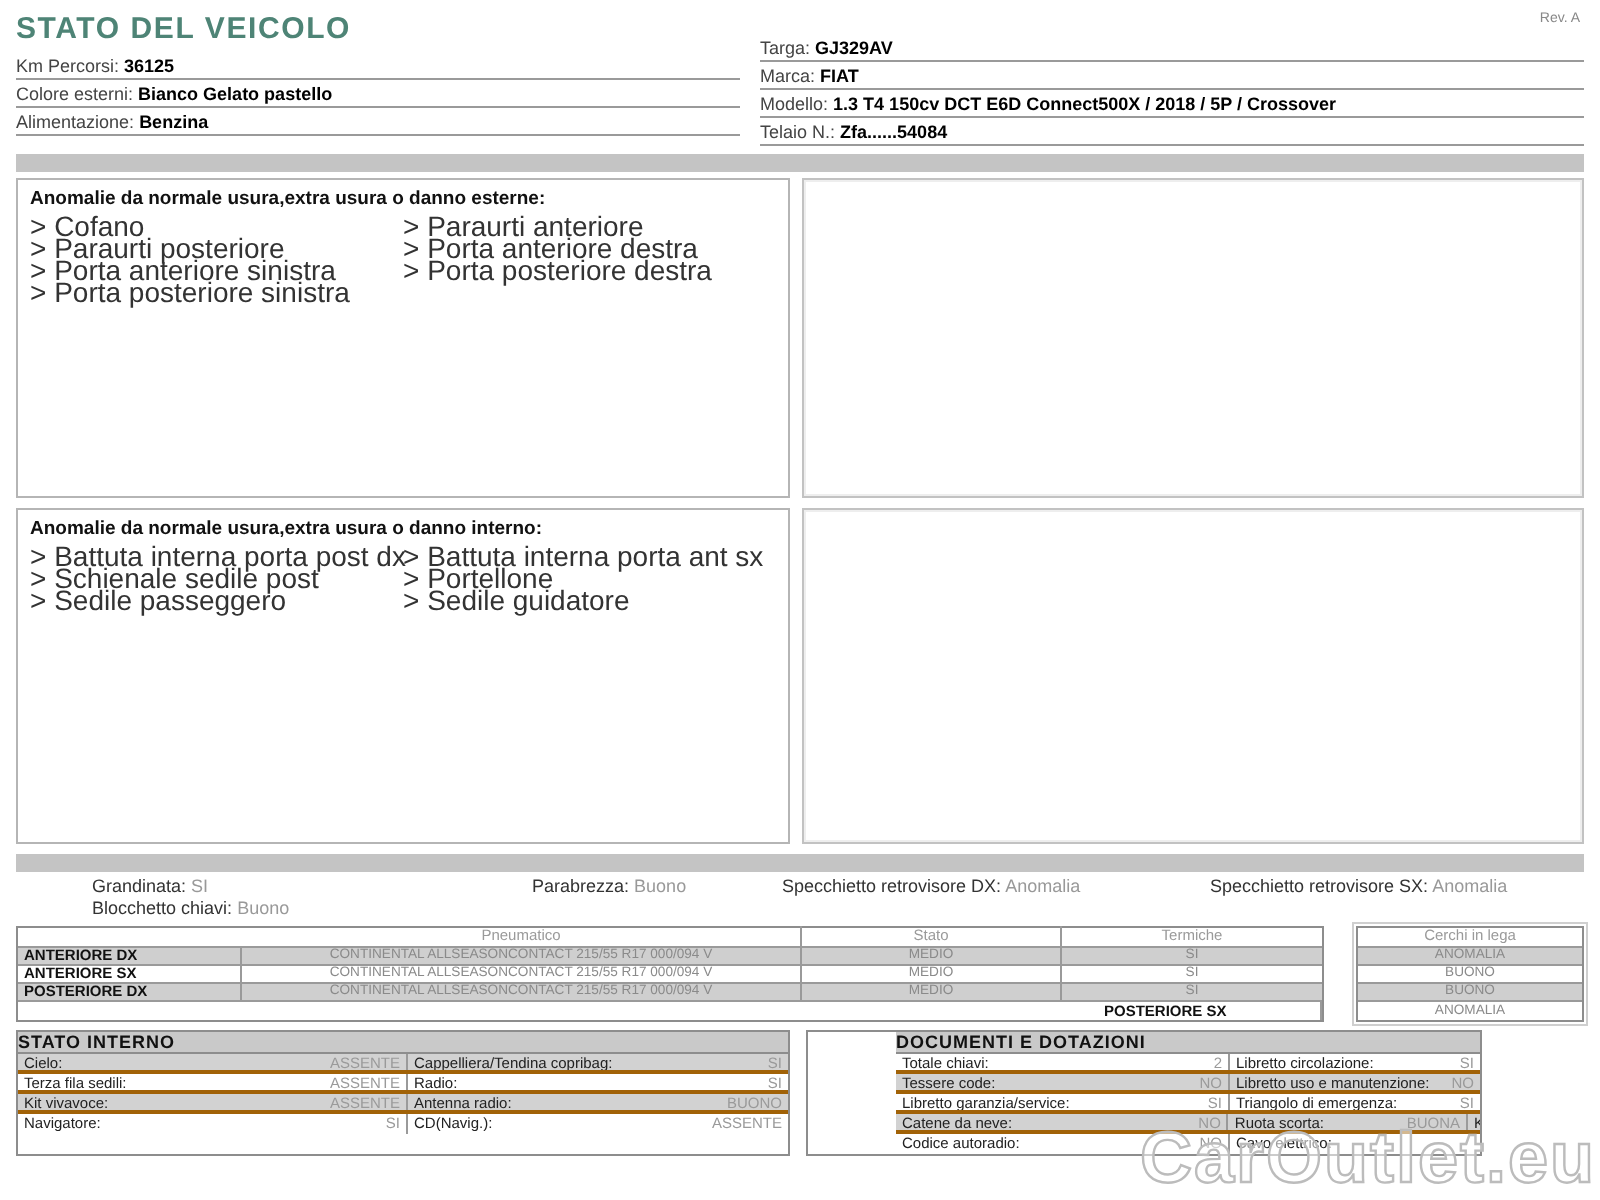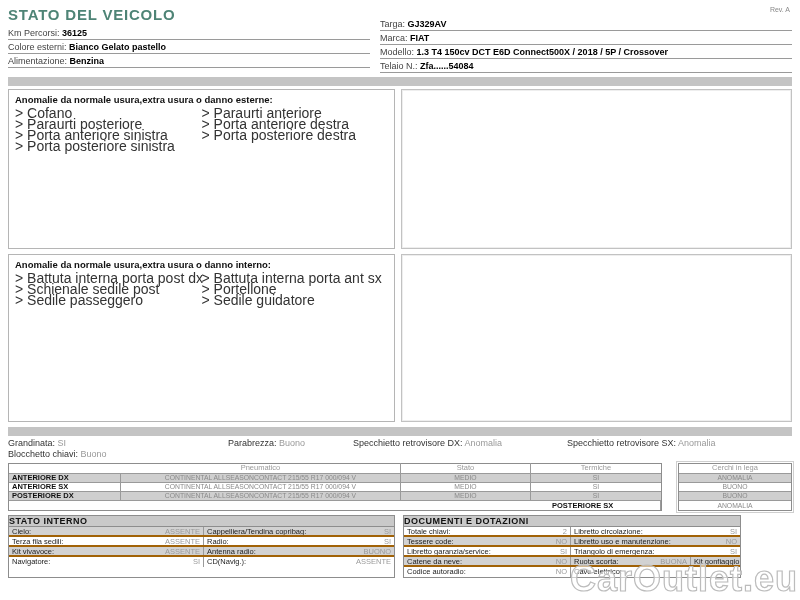--- a/index.html
+++ b/index.html
@@ -32,21 +32,21 @@
   .sec2 { margin-top:5px; }
   .sec2 .panel { height:168px; }
   .panel-title { font-size:9.5px; font-weight:bold; color:#111; margin-bottom:3px; }
   .cols { display:flex; }
   .col { width:50%; }
   .a-item { font-size:14px; color:#333; line-height:11px; white-space:nowrap; }
 
   
   .cond { margin-top:2px; font-size:9px; line-height:11px; }
   .cond-line1 { display:grid; grid-template-columns:220px 125px 214px auto; }
-  .cond .lbl { color:#333; }
+  .cond .lbl { color:#333;margin-left:38px; }
   .cond .val { color:#999; }
 
   
   .tyre-area { display:flex; margin-top:3px; }
   .tyre-main { width:654px; border:1px solid #8d8d8d; }
   .tyre-cerchi { width:114px; margin-left:16px; border:1px solid #8d8d8d; outline:1px solid #cfcfcf; outline-offset:1px; }
   .t-row { display:flex; height:9px; border-bottom:1px solid #9a9a9a;align-items:flex-end; }
   .t-row:last-child { border-bottom:none;flex-direction:column; }
   .t-head { height:10px; background:#fff; }
   .t-head div { color:#9a9a9a; font-size:7.5px; text-align:center; line-height:10px; }
@@ -56,21 +56,21 @@
   .c-term { flex:1; }
   .tval { font-size:6.8px; color:#8a8a8a; text-align:center; line-height:9px; white-space:nowrap; overflow:hidden; }
   .t-alt { background:#cfcfcf; }
   .cerchi-cell { width:100%; }
   .tyre-cerchi .t-head { border-bottom:1px solid #9a9a9a; }
 
   
   .bottom { display:flex; gap:8px; margin-top:4px; }
   .btable { border:1px solid #8d8d8d; }
   .bt-left { width:387px; }
-  .bt-right { width:338px; }
+  .bt-right { width:338px;padding-left:44px; }
   .bt-title { background:#c9c9c9; font-size:9px; font-weight:bold; color:#111; text-align:left; line-height:11px; height:11px; border-bottom:1px solid #8d8d8d; letter-spacing:0.5px; }
   .b-row { display:flex; height:10px; border-bottom:2px solid #a16207; }
   .b-row:last-child { border-bottom:none; }
   .b-alt { background:#d2d2d2; }
   .b-cell { display:flex; justify-content:space-between; padding:1px 3px; border-right:1px solid #9a9a9a; overflow:hidden; white-space:nowrap; }
   .b-cell:last-child { border-right:none; }
   .b-lbl { font-size:7.5px; color:#222; line-height:8px; }
   .b-val { font-size:7.5px; color:#9a9a9a; line-height:8px; padding-left:4px; }
   .bt-left .b-cell.c1 { width:195px; }
   .bt-left .b-cell.c2 { flex:1; }

